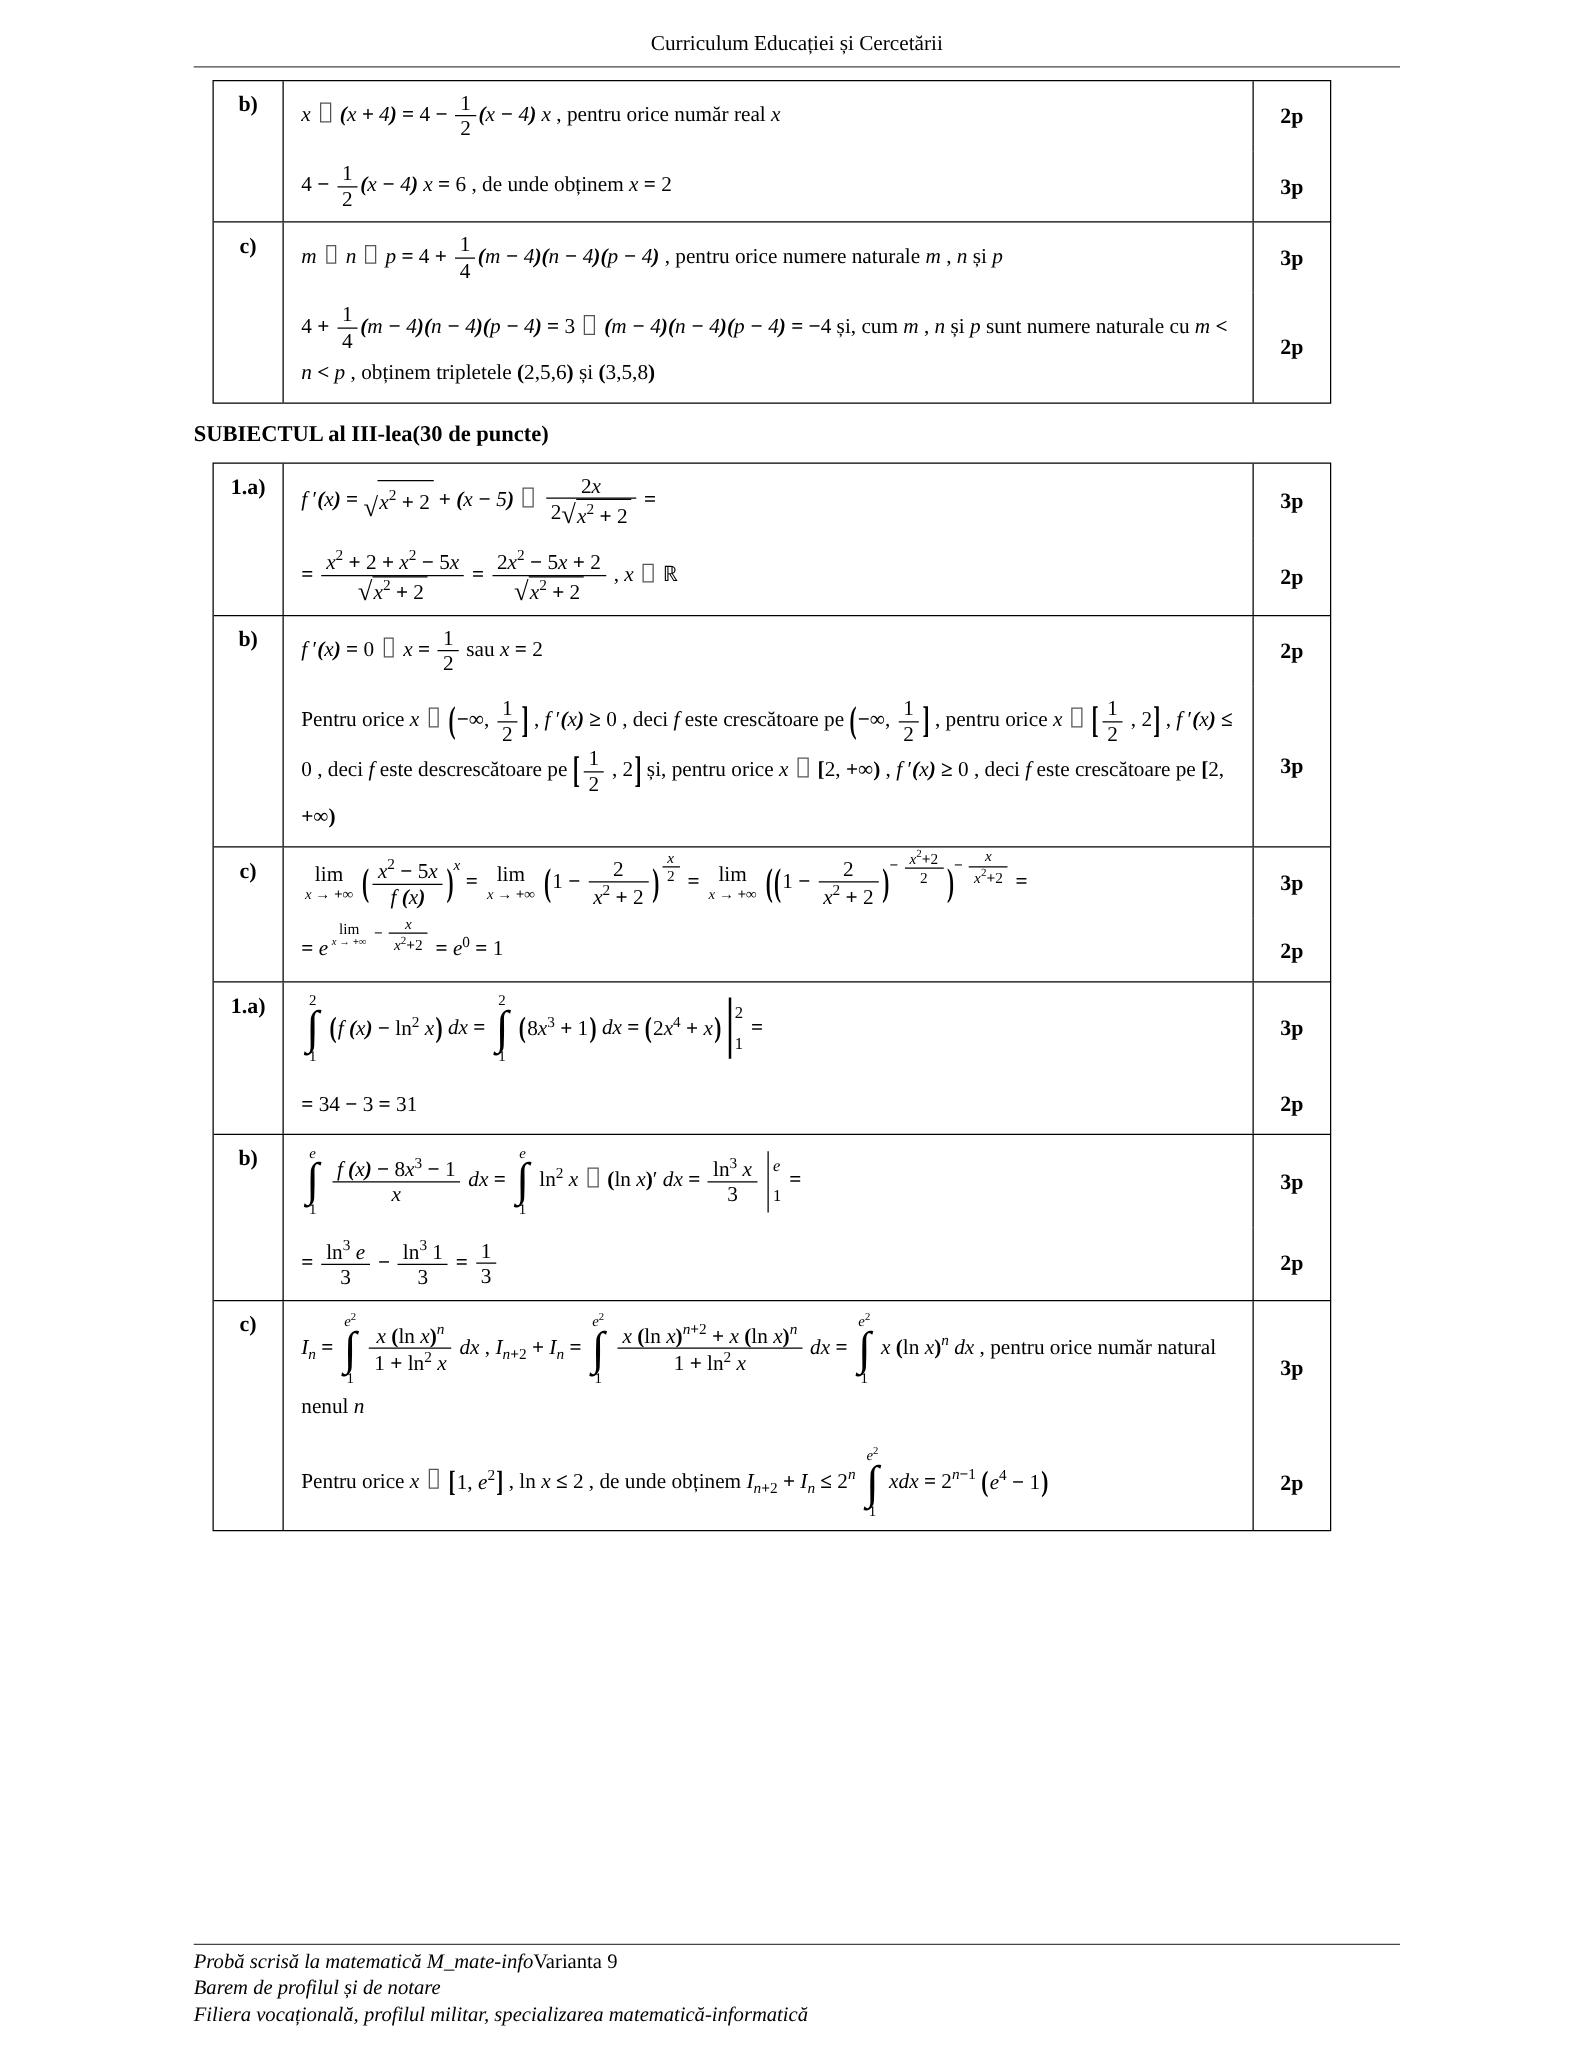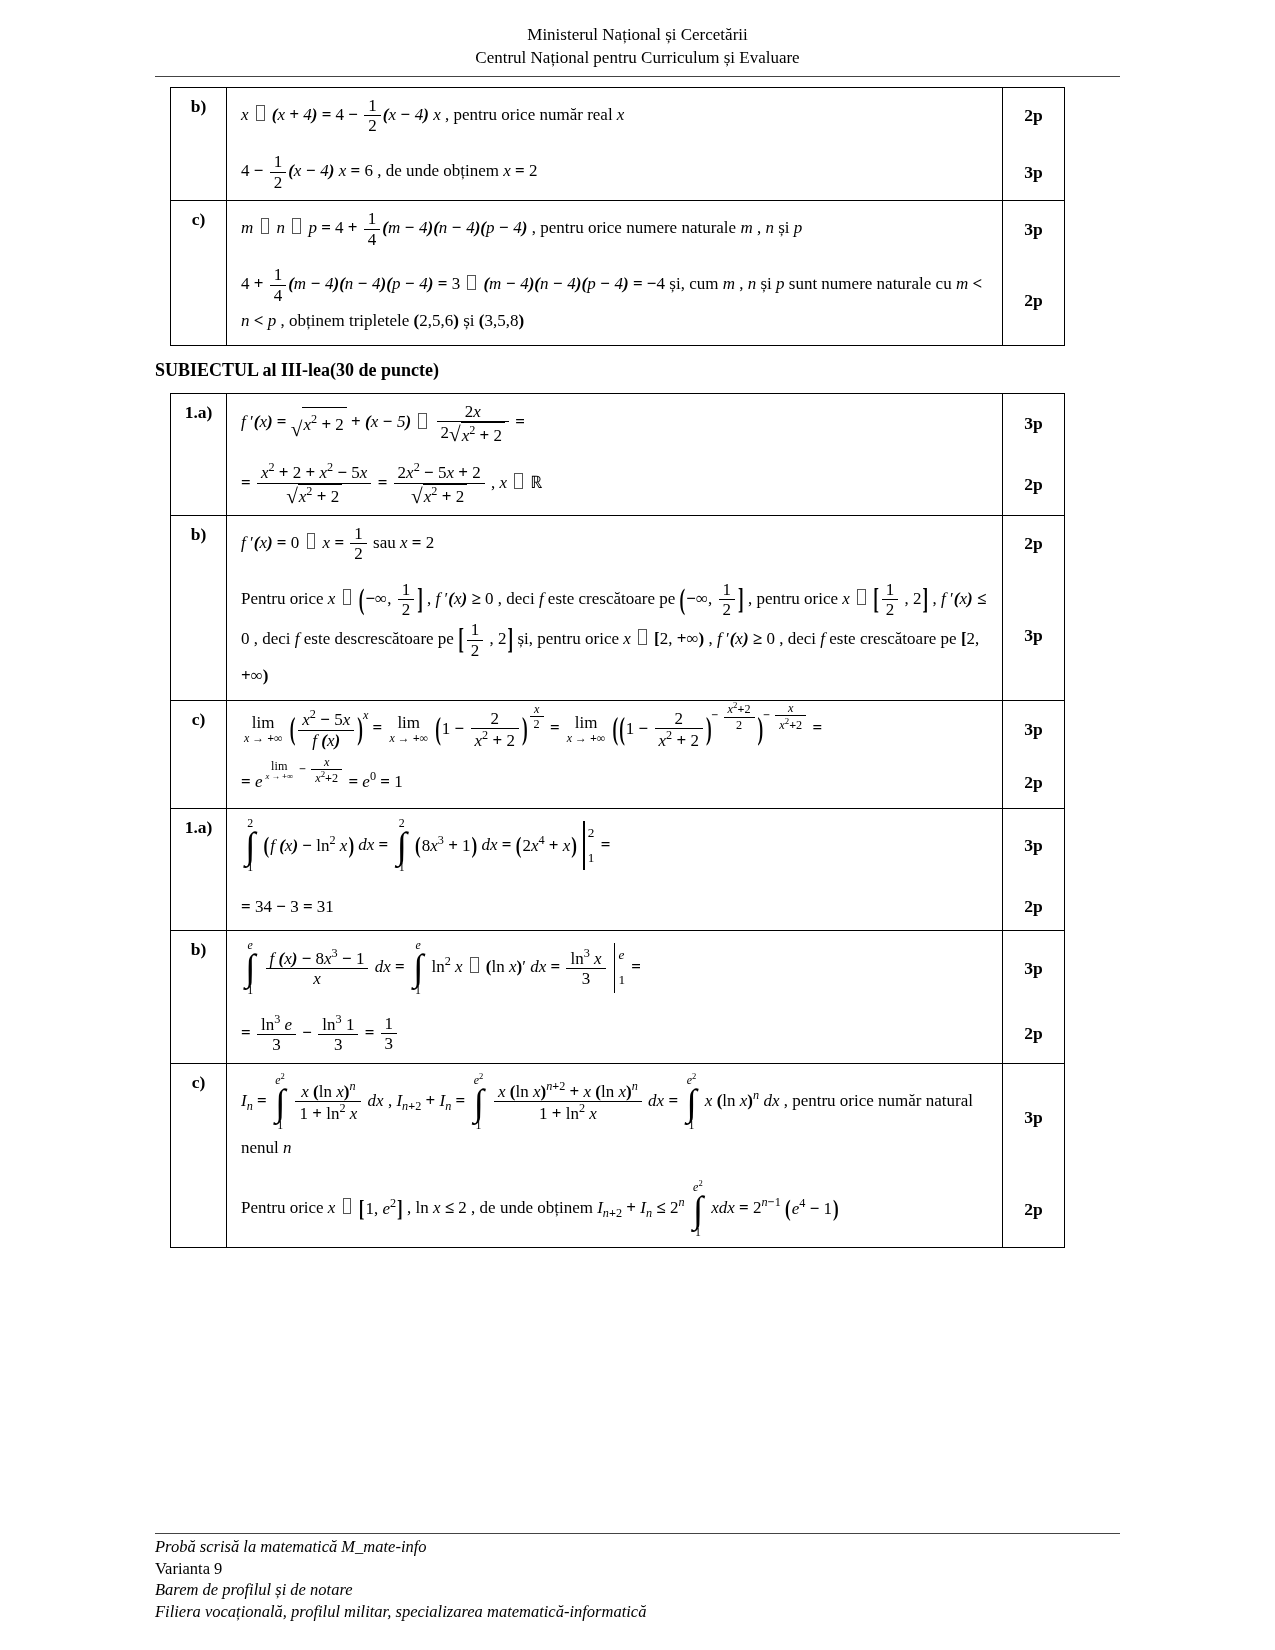--- a/index.html
+++ b/index.html
@@ -57,32 +57,31 @@
   .evalbar{width:1.6px;background:#000;}
   .evalcol{display:inline-flex;flex-direction:column;justify-content:space-between;font-size:0.78em;padding-left:3px;}
   .brkwrap{display:inline-flex;align-items:center;vertical-align:middle;}
   .brk{display:inline-block;font-weight:700;}
   .brkbody{display:inline-flex;align-items:center;padding:0 1px;flex-wrap:nowrap;white-space:nowrap;}
   .mgbox{display:inline-block;width:0.4em;height:0.82em;border:1.2px solid #555;margin:0 3px;vertical-align:-0.08em;}
   
   .spacer{flex:1;}
   .ftr-rule{border:none;border-top:1.4px solid #444;margin:0 0 2px 0;}
   .ftr{font-size:16.5px;line-height:1.3;}
-  .ftr .row1{display:flex;justify-content:flex-start;flex-direction:column;}
+  .ftr .row1{display:flex;justify-content:flex-start;}
   .ftr .ital{font-style:italic;}
   .ftr .pageno{text-align:center;font-style:normal;margin-top:1px;}
 </style>
 </head>
 <body>
 
 <div id="page">
 
   <div class="hdr">
-    <div>Ministerul Național și Cercetării</div>
-    <div>Centrul Național pentru Curriculum și Evaluare</div>
+    <div>Curriculum Educației și Cercetării</div>
   </div>
   <hr class="hdr-rule">
 
   <div class="rubric" id="table-section2">
       <div class="rrow">
         <div class="rlabel">b)</div>
         <div class="rmain">
           <div class="subrow">
             <div class="content"><span><span class="it">x</span> <span class="mgbox"></span> <span class="it"><span class="op">(</span>x <span class="op">+</span> 4<span class="op">)</span></span> <span class="op">=</span> 4 <span class="op">−</span> <span class="frac">
                   <span class="num"><span>1</span></span>

